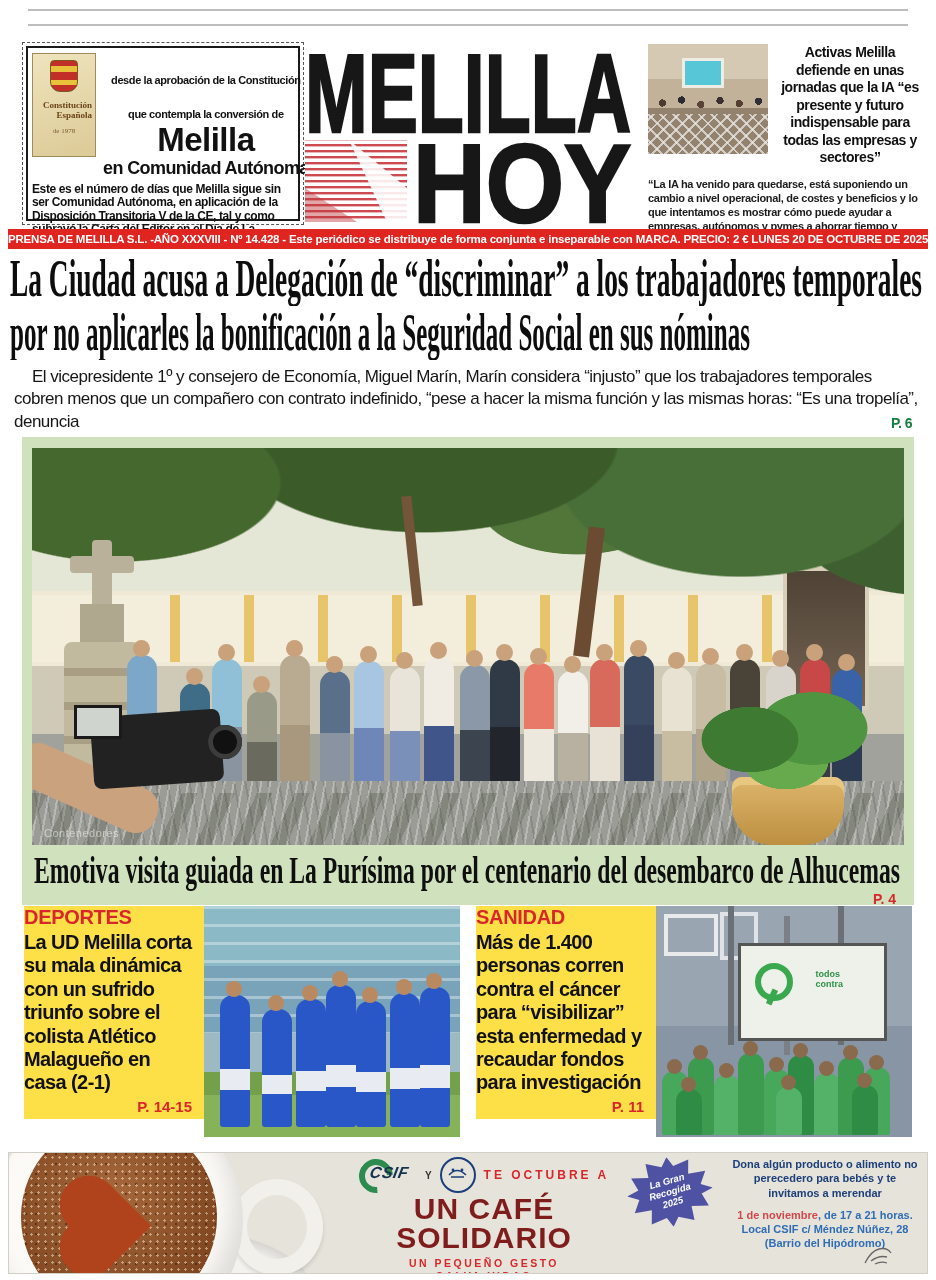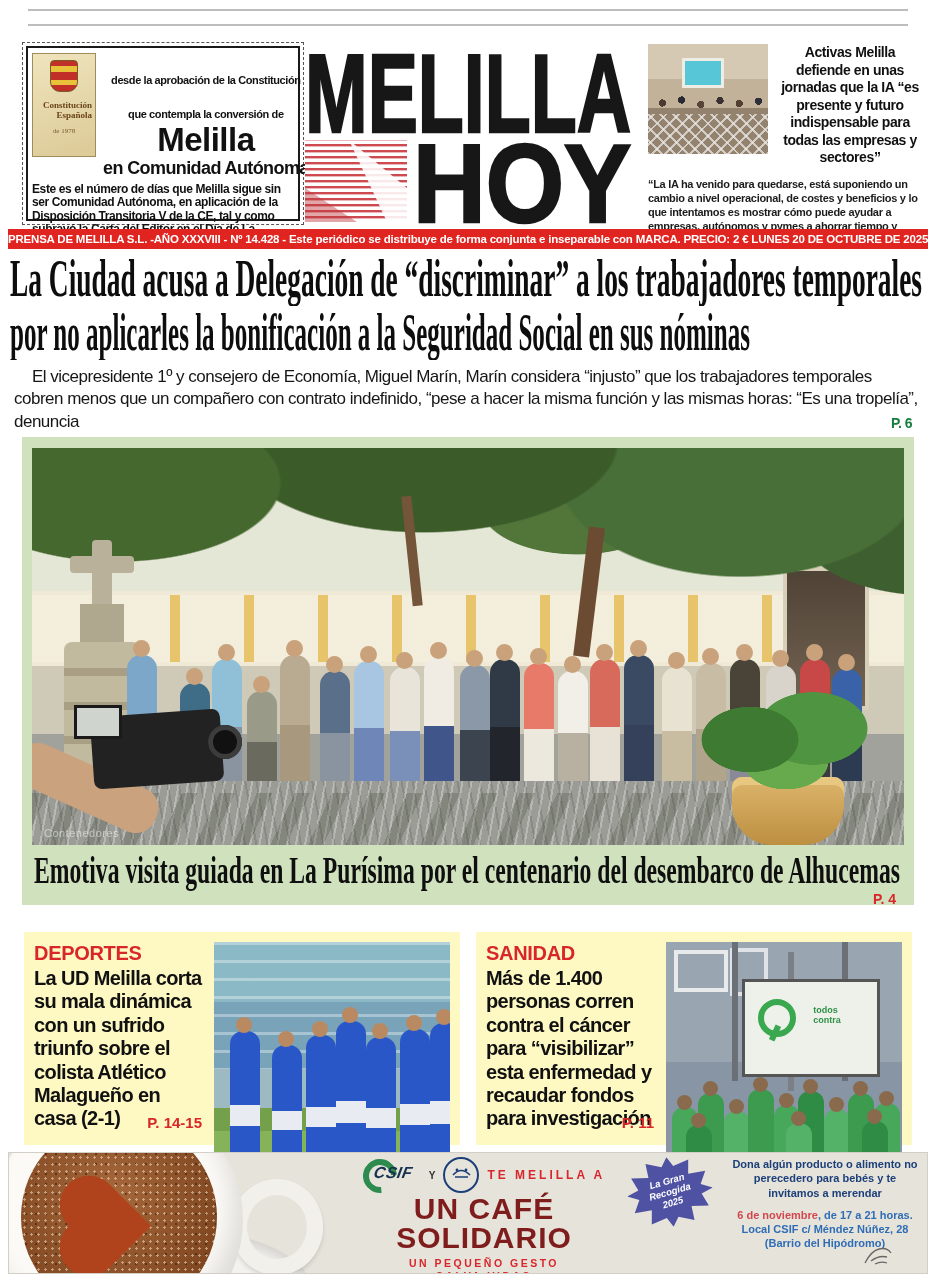--- a/index.html
+++ b/index.html
@@ -111,21 +111,21 @@
   .mp-cam-lens{position:absolute;left:176px;top:30px;width:34px;height:34px;border-radius:50%;background:#111;
       box-shadow:inset 0 0 0 5px #3c3c3c;}
   .mp-cam-screen{position:absolute;left:42px;top:10px;width:42px;height:28px;background:#cfd4cf;border:3px solid #1a1a1a;}
   .mp-arm{position:absolute;left:-20px;top:70px;width:150px;height:46px;background:#caa27e;border-radius:20px;transform:rotate(24deg);}
   .mp-watermark{position:absolute;left:12px;bottom:6px;font-size:11px;color:rgba(255,255,255,.5);letter-spacing:.5px;}
   .caption-svg{display:block;margin-top:4px;}
   .caption-svg text{font-family:"Liberation Serif",serif;font-weight:bold;fill:#0f0f0f;}
   .p4{text-align:right;padding-right:8px;color:#d8262a;font-weight:bold;font-size:14px;margin-top:-2px;}
 
   
-  .teaser{position:absolute;top:932px;height:213px;width:436px;background:#fef9c3;box-sizing:border-box;padding:10px;}
+  .teaser{position:absolute;top:906px;height:213px;width:436px;background:#fde047;box-sizing:border-box;}
   .teaser-left{left:24px;} .teaser-right{left:476px;}
   .t-flex{display:flex;gap:10px;height:100%;}
   .t-text{position:relative;width:170px;flex:0 0 auto;}
   .t-section{color:#d8262a;font-weight:bold;font-size:20px;letter-spacing:-.3px;}
   .t-head{font-weight:bold;font-size:20px;line-height:1.17;letter-spacing:-.6px;margin-top:2px;}
   .t-page{position:absolute;bottom:4px;right:2px;color:#d8262a;font-weight:bold;font-size:15px;}
   .t-photo{position:relative;flex:1;height:231px;overflow:hidden;}
   .photo-sports{background:linear-gradient(#8cb9c6 0 26%,#79a3b8 26% 55%,#9db9c2 55% 72%,#74a04c 72% 82%,#86b35a 82% 100%);}
   .photo-sports .rails{position:absolute;left:0;top:0;width:100%;height:55%;opacity:.5;
       background:repeating-linear-gradient(rgba(255,255,255,.7) 0 3px,transparent 3px 18px);}
@@ -374,39 +374,39 @@
           <div class="csif-text">CSIF</div>
         </div>
         <div class="y-label">Y</div>
         <div class="ba-stamp">
           <svg width="27" height="27" viewBox="0 0 27 27">
               <path d="M5 16 q8 -9 17 0 M7 18 h13" stroke="#1c3f7a" stroke-width="1.6" fill="none"></path>
               <circle cx="9" cy="11" r="1.4" fill="#1c3f7a"></circle>
               <circle cx="18" cy="11" r="1.4" fill="#1c3f7a"></circle>
             </svg>
         </div>
-        <div class="invite">TE MELILLA A</div>
+        <div class="invite">TE OCTUBRE A</div>
       </div>
       <div class="ad-title">
         <div>UN CAFÉ</div>
         <div>SOLIDARIO</div>
       </div>
       <div class="ad-slogan">
         <div>UN PEQUEÑO GESTO</div>
         <div>SALVA VIDAS</div>
       </div>
     </div>
     <div class="ad-right">
       <div class="badge-star">
         <div class="badge-text">La Gran Recogida 2025</div>
       </div>
       <div class="donate">Dona algún producto o alimento no perecedero para bebés y te invitamos a merendar</div>
       <div class="when-block">
         <div>
-          <span class="when-date">6 de noviembre</span><span>, de 17 a 21 horas.</span>
+          <span class="when-date">1 de noviembre</span><span>, de 17 a 21 horas.</span>
         </div>
         <div>Local CSIF c/ Méndez Núñez, 28</div>
         <div>(Barrio del Hipódromo)</div>
       </div>
       <div class="hand-sketch">
         <svg width="34" height="26" viewBox="0 0 34 26">
             <path d="M4 22 q6 -12 14 -14 q8 -2 12 4 M10 20 q8 -6 16 -4 M14 23 q6 -3 12 -1" stroke="#666" stroke-width="1.3" fill="none"></path>
           </svg>
       </div>
     </div>

